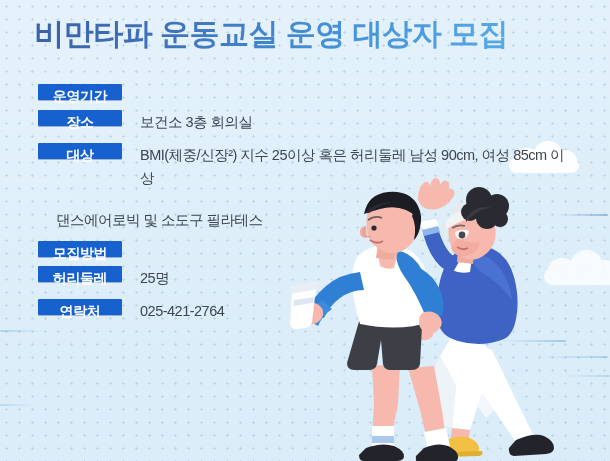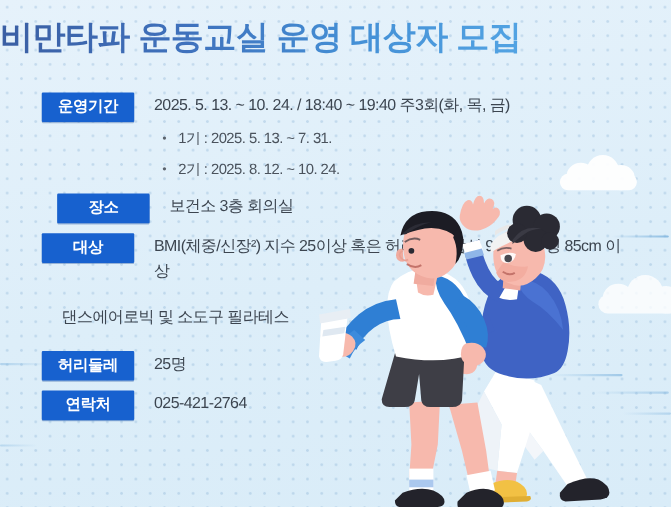--- a/index.html
+++ b/index.html
@@ -14,32 +14,32 @@
       radial-gradient(circle, rgba(120,165,205,.30) 1px, rgba(0,0,0,0) 1.4px) 0 0/13px 13px,
       linear-gradient(170deg,#e6f2fb 0%,#ddeef9 55%,#d9ecf8 100%);
   }
   
   .cloud{position:absolute;filter:blur(.4px);opacity:.95;}
   .cloud i{position:absolute;display:block;background:#ffffff;border-radius:50%;}
   .cloud .base{border-radius:16px;}
   .speed{position:absolute;height:2px;background:linear-gradient(90deg,rgba(150,195,230,0) 0%,rgba(126,180,222,.85) 100%);border-radius:2px;}
   
   .title{
-    position:absolute;left:0;top:14px;width:508px;text-align:left;
+    position:absolute;left:0;top:14px;width:508px;text-align:right;
     font-size:30px;font-weight:bold;letter-spacing:-0.5px;white-space:nowrap;
     background-image:linear-gradient(95deg,#3a5ea3 0%,#3f72bd 34%,#4490d6 64%,#56a8e6 100%);
     -webkit-background-clip:text;background-clip:text;color:transparent;
     -webkit-text-fill-color:transparent;
     text-shadow:none;
   }
   
   .rows{position:absolute;left:38px;top:84px;width:560px;}
   .row{display:flex;align-items:flex-start;margin-bottom:7px;}
   .badge{
-    flex:0 0 auto;width:84px;height:27px;line-height:24px;
+    flex:0 0 auto;width:84px;height:16px;line-height:24px;
     background:#1761cf;color:#ffffff;text-align:center;
     font-size:14px;font-weight:bold;letter-spacing:-0.4px;
     border-radius:1px;box-shadow:0 1px 0 rgba(18,70,150,.35);
   }
   .val{
     flex:1 1 auto;margin-left:18px;color:#3c4550;
     font-size:14.5px;line-height:23px;letter-spacing:-0.5px;
     padding-top:1px;max-width:430px;
   }
   .sublist{margin:9px 0 4px 0;padding:0;list-style:none;}
@@ -82,46 +82,40 @@
   <div class="speed" style="left:566px;top:375px;width:44px;opacity:.5;"></div>
   <div class="speed" style="left:0px;top:330px;width:44px;transform:scaleX(-1);opacity:.55;"></div>
   <div class="speed" style="left:0px;top:404px;width:34px;transform:scaleX(-1);opacity:.45;"></div>
 
   <div class="title">비만타파 운동교실 운영 대상자 모집</div>
 
   <div class="rows">
 
     <div class="row period">
       <div class="badge">운영기간</div>
-      <div class="val">
-        <div>2025. 5. 13. ~ 10. 24. / 18:40 ~ 19:40 주3회(화, 목, 금)</div>
-        <ul class="sublist">
-          <li>1기 : 2025. 5. 13. ~ 7. 31.</li>
-          <li>2기 : 2025. 8. 12. ~ 10. 24.</li>
-        </ul>
-      </div>
-    </div>
-
-    <div class="row" style="margin-bottom:9px;justify-content:center;">
+    </div>
+
+    <div class="row" style="margin-bottom:9px;">
       <div class="badge">장소</div>
       <div class="val">보건소 3층 회의실</div>
     </div>
 
     <div class="row tall">
       <div class="badge">대상</div>
       <div class="val">BMI(체중/신장²) 지수 25이상 혹은 허리둘레 남성 90cm, 여성 85cm 이상</div>
     </div>
 
     <div class="gap"></div>
 
     <div class="row" style="margin-bottom:9px;">
       <div class="val">댄스에어로빅 및 소도구 필라테스</div>
     </div>
 
     <div class="row" style="margin-bottom:9px;">
+      <div class="badge">모집방법</div>
     </div>
 
     <div class="row" style="margin-bottom:9px;">
       <div class="badge">허리둘레</div>
       <div class="val">25명</div>
     </div>
 
     <div class="row">
       <div class="badge">연락처</div>
       <div class="val">025-421-2764</div>

